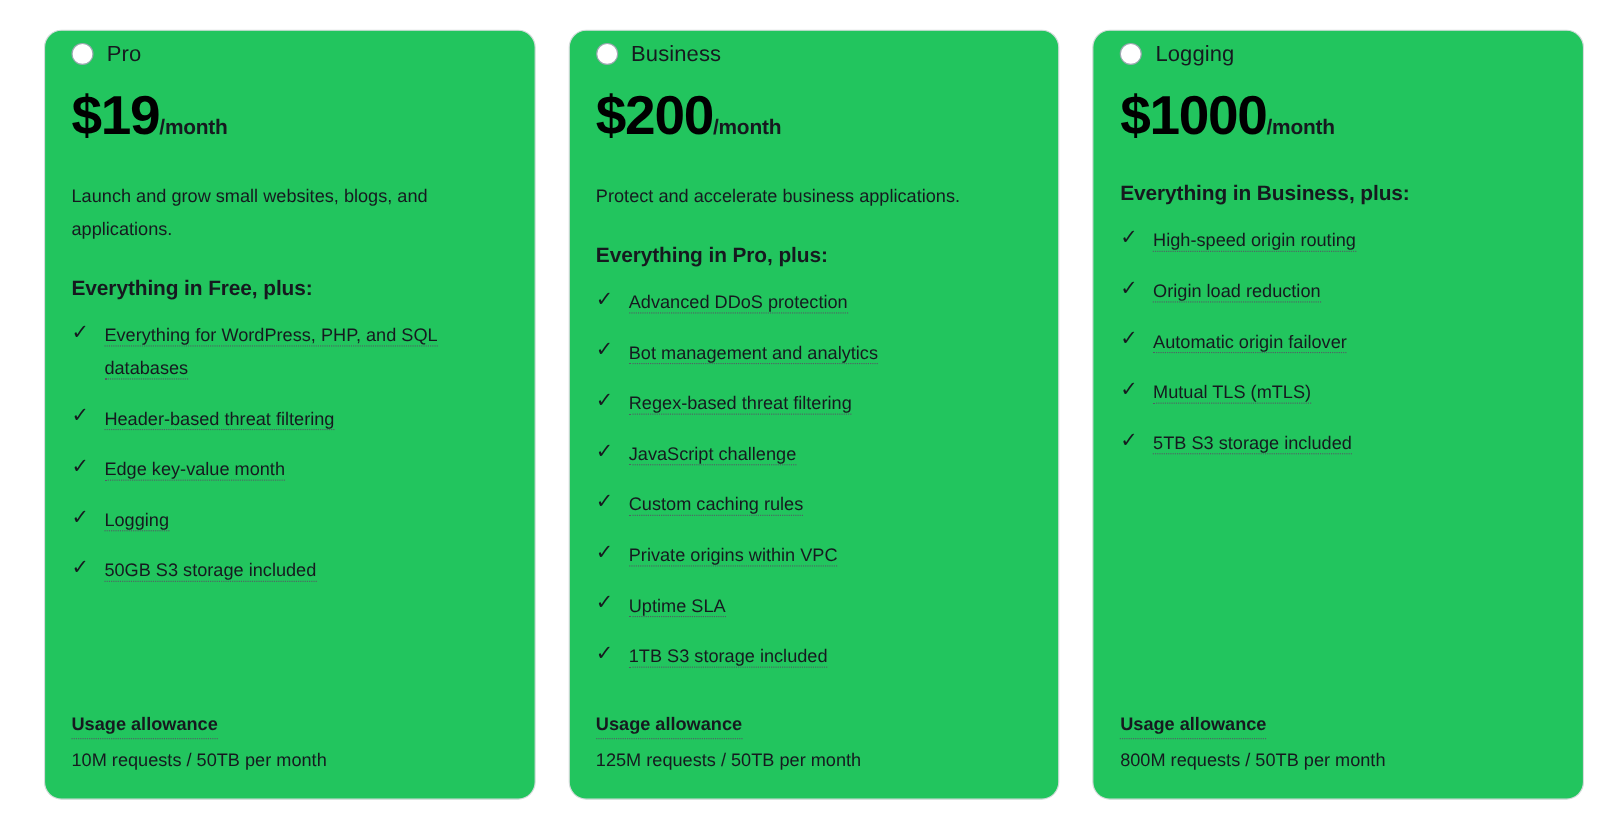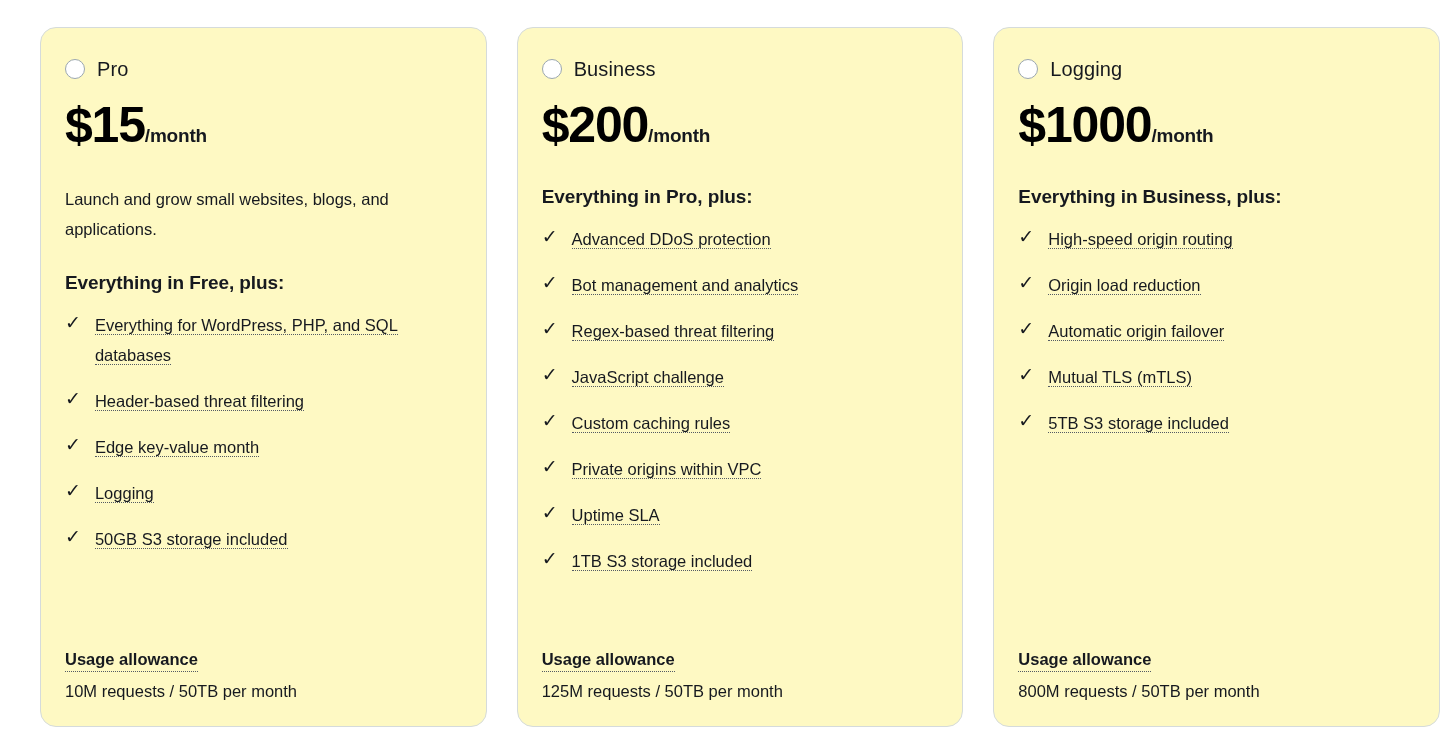--- a/index.html
+++ b/index.html
@@ -20,25 +20,25 @@
     gap: 30px;
     padding: 27px 16px 27px 40px;
     box-sizing: border-box;
     height: 754px;
     align-items: stretch;
   }
 
   .plan-card {
     flex: 1 1 0;
     min-width: 0;
-    background: #fef9c3;
+    background: #22c55e;
     border: 1px solid #d5dbdb;
     border-radius: 16px;
     box-sizing: border-box;
-    padding: 28px 24px 22px 24px;
+    padding: 8px 24px 22px 24px;
     display: flex;
     flex-direction: column;
   }
 
   
   .plan-header {
     display: flex;
     align-items: center;
     gap: 12px;
     margin-bottom: 8px;
@@ -153,21 +153,21 @@
 <body>
 
 <div class="pricing-grid">
 
   <div class="plan-card">
     <div class="plan-header">
       <span class="radio"></span>
       <span class="plan-name">Pro</span>
     </div>
     <div class="price-row">
-      <span class="price-amount">$15</span>
+      <span class="price-amount">$19</span>
       <span class="price-period">/month</span>
     </div>
     <p class="plan-desc">Launch and grow small websites, blogs, and applications.</p>
     <h3 class="features-title">Everything in Free, plus:</h3>
     <ul class="features-list">
       <li class="feature-item">
         <span class="check-icon">✓</span>
         <span class="feature-text-wrap"><span class="feature-label">Everything for WordPress, PHP, and SQL databases</span></span>
       </li>
       <li class="feature-item">
@@ -196,20 +196,21 @@
 
   <div class="plan-card">
     <div class="plan-header">
       <span class="radio"></span>
       <span class="plan-name">Business</span>
     </div>
     <div class="price-row">
       <span class="price-amount">$200</span>
       <span class="price-period">/month</span>
     </div>
+    <p class="plan-desc">Protect and accelerate business applications.</p>
     <h3 class="features-title">Everything in Pro, plus:</h3>
     <ul class="features-list">
       <li class="feature-item">
         <span class="check-icon">✓</span>
         <span class="feature-text-wrap"><span class="feature-label">Advanced DDoS protection</span></span>
       </li>
       <li class="feature-item">
         <span class="check-icon">✓</span>
         <span class="feature-text-wrap"><span class="feature-label">Bot management and analytics</span></span>
       </li>

